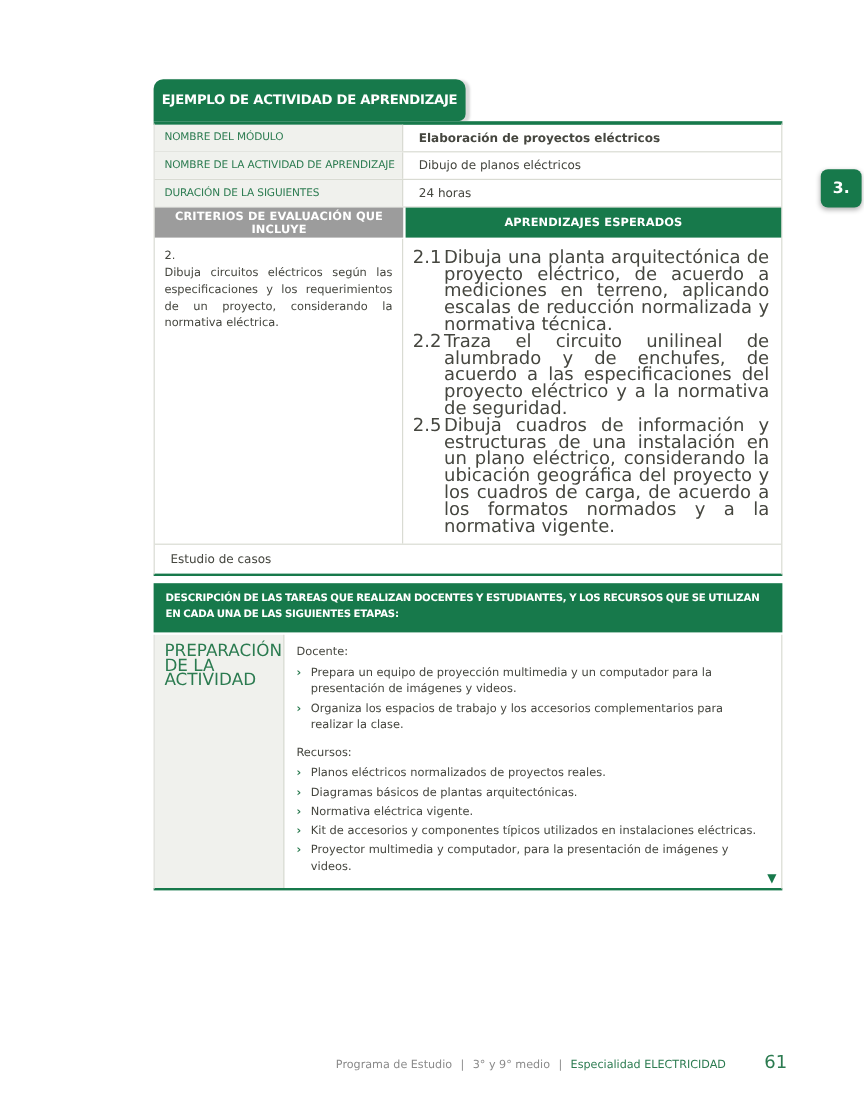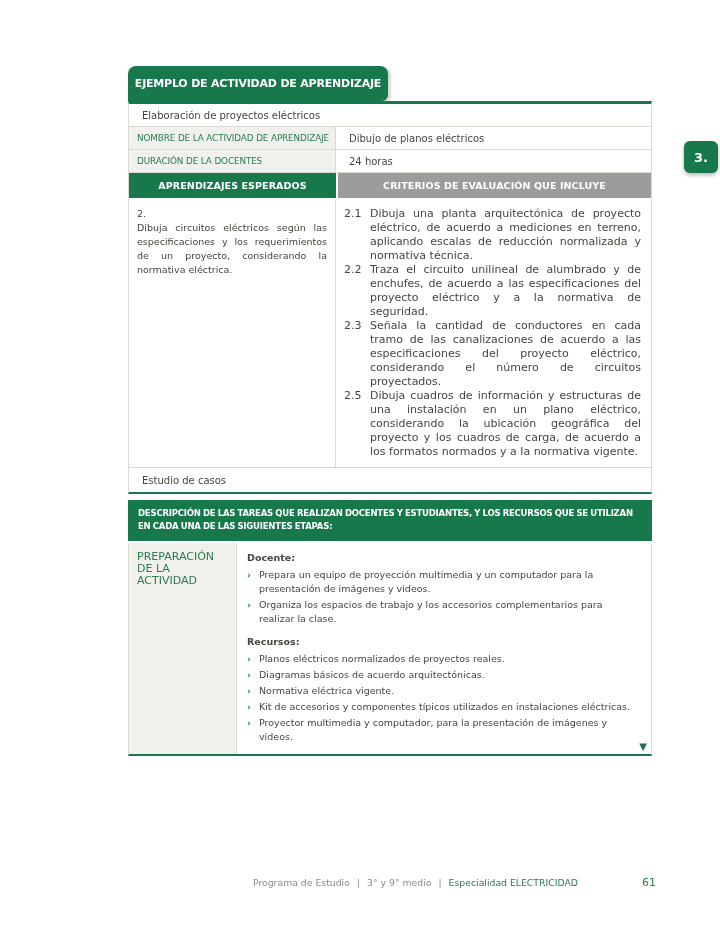--- a/index.html
+++ b/index.html
@@ -37,132 +37,129 @@
     border-top:3px solid var(--green); border-bottom:2px solid var(--green);
     background:#fff;
   }
   .meta-row{display:grid; grid-template-columns:207px 1fr; border-bottom:1px solid var(--border); height:23px;}
   .meta-label{
     background:var(--label-bg); border-right:1px solid var(--border);
     color:var(--green-text); font-size:8.8px; letter-spacing:-0.1px; white-space:nowrap;
     display:flex; align-items:center; padding-left:8px; overflow:hidden;
   }
   .meta-value{display:flex; align-items:center; padding-left:13px; font-size:10px;}
-  .meta-value.strong{font-weight:normal;}
+  .meta-value.strong{font-weight:bold;}
 
   .head-row{display:grid; grid-template-columns:207px 1fr; column-gap:2px; height:25px; margin-bottom:1px;}
   .head-cell{
     color:#fff; font-weight:bold; font-size:9.5px; letter-spacing:0.1px;
     display:flex; align-items:center; justify-content:center; text-align:center;
   }
   .head-left{background:var(--green);}
   .head-right{background:var(--gray-header);}
 
   .content-row{display:grid; grid-template-columns:207px 1fr; border-bottom:1px solid var(--border); min-height:255px;}
   .al-cell{border-right:1px solid var(--border); padding:8px 8px 8px 8px; font-size:9.5px; line-height:14px;}
   .al-num{display:block; margin-bottom:0;}
   .al-text{text-align:justify;}
-  .crit-cell{padding:8px 10px 8px 8px; font-size:11px; line-height:14px;}
+  .crit-cell{padding:8px 10px 8px 8px; font-size:15px; line-height:14px;}
   .crit-item{display:flex;}
   .crit-num{width:26px; flex:0 0 26px;}
   .crit-text{flex:1; text-align:justify;}
 
   .metod-row{display:grid; grid-template-columns:207px 1fr; height:24px;}
   .metod-row .meta-label{border-right:1px solid var(--border);}
 
   .desc-bar{
     margin-top:6px; background:var(--green); color:#fff; font-weight:bold;
     font-size:8.5px; letter-spacing:-0.2px; word-spacing:-0.5px; line-height:13px;
     padding:7px 10px; min-height:41px;
   }
 
   .stage-block{
     margin-top:2px; display:grid; grid-template-columns:108px 1fr;
     border-left:1px solid var(--border); border-right:1px solid var(--border);
     border-bottom:2px solid var(--green); min-height:182px; background:#fff; position:relative;
   }
   .stage-label{
     background:var(--label-bg); border-right:1px solid var(--border);
-    color:var(--green-text); font-size:11px; line-height:12px; padding:8px 6px 0 8px;
+    color:var(--green-text); font-size:14px; line-height:12px; padding:8px 6px 0 8px;
   }
   .stage-content{padding:8px 12px 10px 10px; font-size:9.5px; line-height:14px;}
-  .sec-heading{font-weight:bold; margin-bottom:3px;}
+  .sec-heading{font-weight:normal; margin-bottom:3px;}
   .section + .section{margin-top:9px;}
   .bullet-row{display:flex; margin-top:2px;}
   .chev{width:12px; flex:0 0 12px; color:var(--green-text); font-weight:bold;}
   .bullet-text{flex:1;}
   .cont-arrow{
     position:absolute; right:4px; bottom:2px; color:var(--green);
     font-size:10px; line-height:10px;
   }
 
   .footer{
     position:absolute; left:88px; right:64px; top:876px;
     display:flex; justify-content:flex-end; align-items:baseline; gap:32px;
     font-size:9.3px; color:var(--footer-gray);
   }
   .footer-line{display:flex; align-items:baseline; gap:7px;text-align:right;}
   .footer .specialty{color:var(--green-text);}
-  .footer .pagenum{color:var(--green-text); font-size:11px;margin-left:32px;}
+  .footer .pagenum{color:var(--green-text); font-size:15px;}
 </style>
 </head>
 <body>
 
 <div class="page">
 
   <div class="side-tab">
     <span>3.</span>
   </div>
 
   <div class="doc">
 
     <div class="title-box">
       <span>EJEMPLO DE ACTIVIDAD DE APRENDIZAJE</span>
     </div>
 
     <div class="table1">
 
       <div class="meta-row">
+        <div class="meta-label">NOMBRE DEL MÓDULO</div>
         <div class="meta-value strong">Elaboración de proyectos eléctricos</div>
       </div>
       <div class="meta-row">
         <div class="meta-label">NOMBRE DE LA ACTIVIDAD DE APRENDIZAJE</div>
         <div class="meta-value">Dibujo de planos eléctricos</div>
       </div>
       <div class="meta-row">
-        <div class="meta-label">DURACIÓN DE LA DOCENTES</div>
+        <div class="meta-label">DURACIÓN DE LA SIGUIENTES</div>
         <div class="meta-value">24 horas</div>
       </div>
 
       <div class="head-row">
+        <div class="head-cell head-right">CRITERIOS DE EVALUACIÓN QUE INCLUYE</div>
         <div class="head-cell head-left">APRENDIZAJES ESPERADOS</div>
-        <div class="head-cell head-right">CRITERIOS DE EVALUACIÓN QUE INCLUYE</div>
       </div>
 
       <div class="content-row">
         <div class="al-cell">
           <span class="al-num">2.</span>
           <div class="al-text">Dibuja circuitos eléctricos según las especificaciones y los requerimientos de un proyecto, considerando la normativa eléctrica.</div>
         </div>
         <div class="crit-cell">
 
             <div class="crit-item">
               <span class="crit-num">2.1</span>
               <span class="crit-text">Dibuja una planta arquitectónica de proyecto eléctrico, de acuerdo a mediciones en terreno, aplicando escalas de reducción normalizada y normativa técnica.</span>
             </div>
 
             <div class="crit-item">
               <span class="crit-num">2.2</span>
               <span class="crit-text">Traza el circuito unilineal de alumbrado y de enchufes, de acuerdo a las especificaciones del proyecto eléctrico y a la normativa de seguridad.</span>
             </div>
 
-            <div class="crit-item">
-              <span class="crit-num">2.3</span>
-              <span class="crit-text">Señala la cantidad de conductores en cada tramo de las canalizaciones de acuerdo a las especificaciones del proyecto eléctrico, considerando el número de circuitos proyectados.</span>
-            </div>
 
 
             <div class="crit-item">
               <span class="crit-num">2.5</span>
               <span class="crit-text">Dibuja cuadros de información y estructuras de una instalación en un plano eléctrico, considerando la ubicación geográfica del proyecto y los cuadros de carga, de acuerdo a los formatos normados y a la normativa vigente.</span>
             </div>
           </div>
       </div>
 
       <div class="metod-row">
@@ -197,21 +194,21 @@
           <div class="sec-heading">Recursos:</div>
           <div>
 
               <div class="bullet-row">
                 <span class="chev">›</span>
                 <span class="bullet-text">Planos eléctricos normalizados de proyectos reales.</span>
               </div>
 
               <div class="bullet-row">
                 <span class="chev">›</span>
-                <span class="bullet-text">Diagramas básicos de acuerdo arquitectónicas.</span>
+                <span class="bullet-text">Diagramas básicos de plantas arquitectónicas.</span>
               </div>
 
               <div class="bullet-row">
                 <span class="chev">›</span>
                 <span class="bullet-text">Normativa eléctrica vigente.</span>
               </div>
 
               <div class="bullet-row">
                 <span class="chev">›</span>
                 <span class="bullet-text">Kit de accesorios y componentes típicos utilizados en instalaciones eléctricas.</span>

